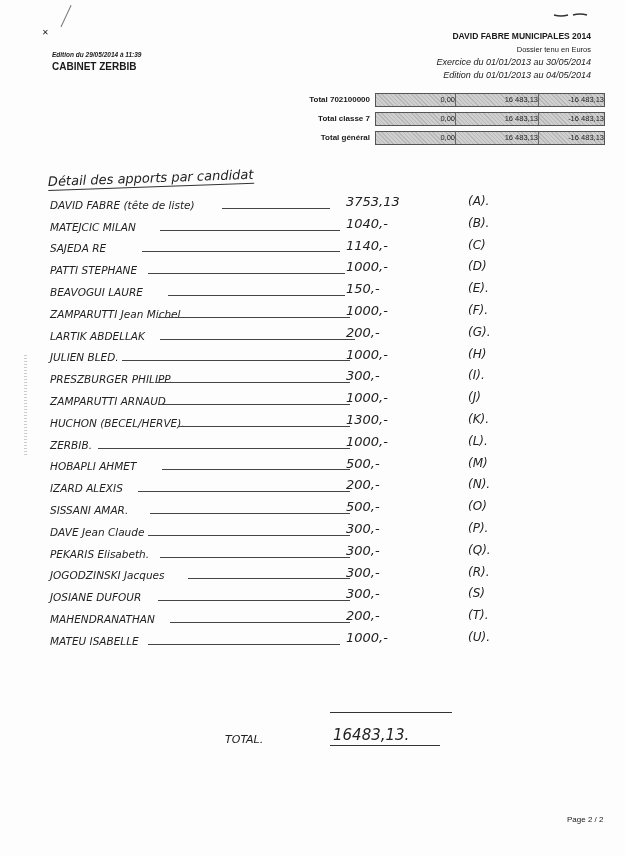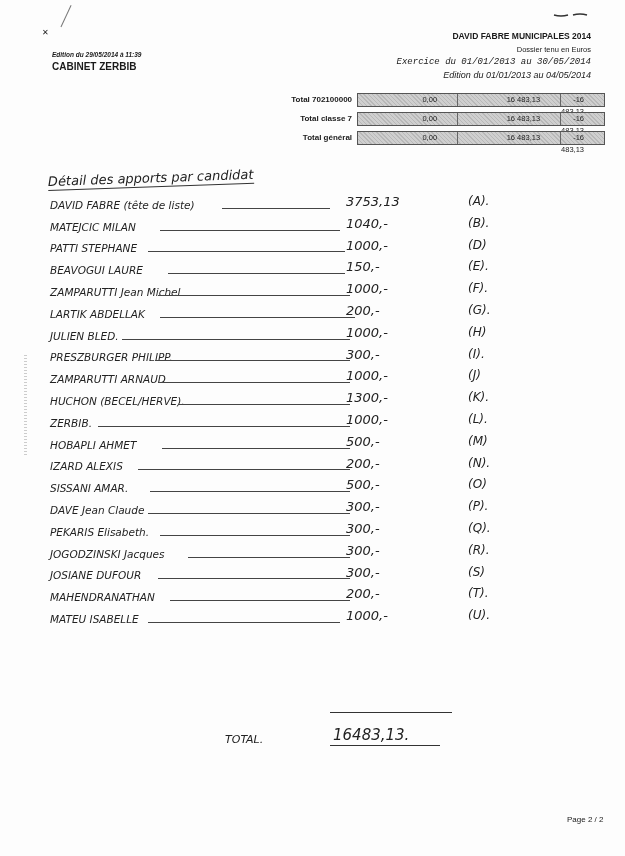--- a/index.html
+++ b/index.html
@@ -7,28 +7,28 @@
     width: 625px; height: 856px; background: #fdfdfd; position: relative; overflow: hidden;
     font-family: "Liberation Sans", sans-serif; color: #1a1a1a;
   }
   .abs { position: absolute; }
   .company { left: 52px; top: 36px; font-size: 10px; font-weight: bold; margin-top: 25px; }
   .edition-left { left: 52px; top: 51px; font-size: 6.5px; font-weight: bold; font-style: italic; }
   .dashes { left: 553px; top: 10px; width: 36px; height: 8px; }
   .right-head { right: 34px; text-align: right; }
   .rh1 { top: 31px; font-size: 8.5px; font-weight: bold; }
   .rh2 { top: 45px; font-size: 7.5px; font-weight: normal; }
-  .rh3 { top: 57px; font-size: 9px; font-style: italic; font-family: Liberation Mono, monospace; }
+  .rh3 { top: 57px; font-size: 9px; font-style: italic; }
   .rh4 { top: 70px; font-size: 9px; font-style: italic; }
   .totals { left: 260px; top: 90px; width: 345px; }
   .trow { display: flex; align-items: center; height: 19px; }
   .tlabel { width: 110px; text-align: right; padding-right: 5px; font-size: 8px; font-weight: bold; }
   .tbox { display: flex; border: 1px solid #555; height: 12px; flex: 1;
     background: repeating-linear-gradient(45deg, #b8b8b8 0 1px, #cfcfcf 1px 3px); }
-  .tcell { font-size: 7.5px; text-align: right; padding-right: 20px; line-height: 12px; color: #222; }
+  .tcell { font-size: 7.5px; text-align: right; padding-right: 0; line-height: 12px; color: #222; }
   .c1 { width: 79px; border-right: 1px solid #666; }
   .c2 { width: 82px; border-right: 1px solid #666; }
   .c3 { flex: 1; }
   .hand { font-family: "DejaVu Sans", sans-serif; font-style: italic; color: #222; }
   .title-hand { left: 48px; top: 174px; font-size: 13px; border-bottom: 1px solid #333; padding-bottom: 1px; transform: rotate(-2deg); transform-origin: left; }
   .entries { left: 50px; top: 192px; width: 460px; }
   .entry { position: relative; height: 21.8px; }
   .ename { position: absolute; left: 0; bottom: 3px; font-size: 10.5px; white-space: nowrap; }
   .eline { position: absolute; bottom: 5px; height: 1px; background: #444; }
   .eamount { position: absolute; left: 280px; top: 2px; font-size: 13px; margin-left: 16px; }
@@ -99,20 +99,26 @@
       <span class="eamount">3753,13</span>
       <span class="eletter">(A).</span>
     </div>
     <div class="entry">
       <span class="ename">MATEJCIC MILAN</span>
       <span class="eline" style="left:110px;width:180px"></span>
       <span class="eamount">1040,-</span>
       <span class="eletter">(B).</span>
     </div>
     <div class="entry">
+      <span class="ename">SAJEDA RE</span>
+      <span class="eline" style="left:92px;width:198px"></span>
+      <span class="eamount">1140,-</span>
+      <span class="eletter">(C)</span>
+    </div>
+    <div class="entry">
       <span class="ename">PATTI STEPHANE</span>
       <span class="eline" style="left:98px;width:197px"></span>
       <span class="eamount">1000,-</span>
       <span class="eletter">(D)</span>
     </div>
     <div class="entry">
       <span class="ename">BEAVOGUI LAURE</span>
       <span class="eline" style="left:118px;width:177px"></span>
       <span class="eamount">150,-</span>
       <span class="eletter">(E).</span>

